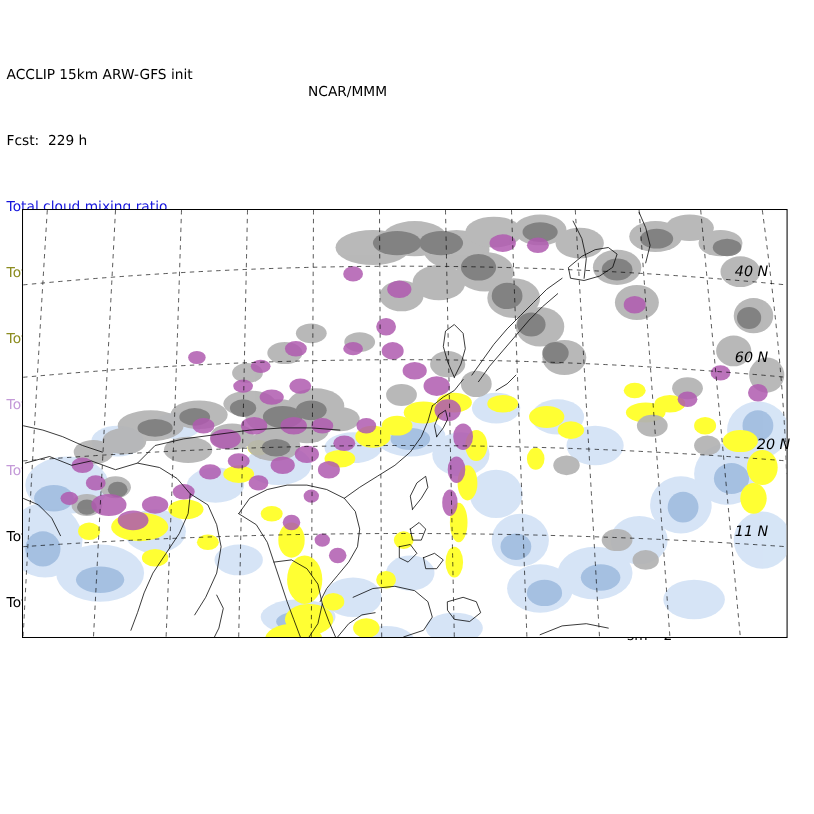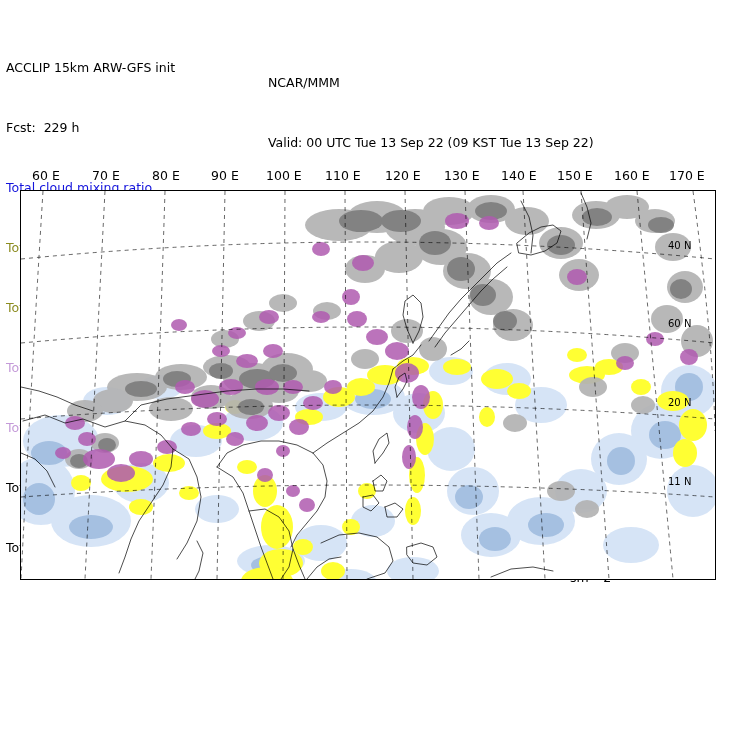--- a/index.html
+++ b/index.html
@@ -30,21 +30,21 @@
     font-size: 12.5px;
     line-height: 15px;
     white-space: pre;
   }
   .hdr-row {
     position: relative;
     height: 15px;
     text-align: right;
   }
   .col-a { position: absolute; left: 6px; }
-  .col-b { position: absolute; left: 268px; }
+  .col-b { position: absolute; left: 280px; }
   .col-c { position: absolute; left: 510px; }
   .col-sm { position: absolute; left: 570px; }
 
   
   .lon-axis {
     position: absolute;
     left: 0;
     top: 168px;
     width: 740px;
     height: 18px;
@@ -72,22 +72,23 @@
     position: absolute;
     left: 0;
     top: 0;
     width: 694px;
     height: 388px;
   }
 
   
   .lat-lab {
     position: absolute;
-    font-size: 10px;
+    font-size: 13px;
     white-space: pre;
+    font-style: italic;
   }
 
   
   .footer {
     position: absolute;
     left: 0;
     top: 705px;
     width: 740px;
     font-size: 11.5px;
     line-height: 15px;
@@ -102,21 +103,20 @@
 
   <div class="header">
 
     <div class="hdr-row">
       <span class="col-a">ACCLIP 15km ARW-GFS init</span>
       <span class="col-b">NCAR/MMM</span>
     </div>
 
     <div class="hdr-row">
       <span class="col-a">Fcst:  229 h</span>
-      <span class="col-b">Valid: 00 UTC Tue 13 Sep 22 (09 KST Tue 13 Sep 22)</span>
     </div>
 
     <div class="hdr-row" style="color:#1414dc">
       <span class="col-a">Total cloud mixing ratio</span>
       <span class="col-b">Avg, k-index =  23 to   9</span>
       <span class="col-sm">sm= 2</span>
     </div>
 
     <div class="hdr-row" style="color:#8c8c20">
       <span class="col-a">Total cloud mixing ratio</span>
@@ -149,34 +149,20 @@
     </div>
 
     <div class="hdr-row" style="color:#000000">
       <span class="col-a">Total cloud mixing ratio</span>
       <span class="col-b">Avg, k-index =  50 to  44</span>
       <span class="col-sm">sm= 2</span>
     </div>
 
   </div>
 
-  <div class="lon-axis">
-    <span class="lon-lab" style="left:32px">60 E</span>
-    <span class="lon-lab" style="left:92px">70 E</span>
-    <span class="lon-lab" style="left:152px">80 E</span>
-    <span class="lon-lab" style="left:211px">90 E</span>
-    <span class="lon-lab" style="left:266px">100 E</span>
-    <span class="lon-lab" style="left:325px">110 E</span>
-    <span class="lon-lab" style="left:385px">120 E</span>
-    <span class="lon-lab" style="left:444px">130 E</span>
-    <span class="lon-lab" style="left:501px">140 E</span>
-    <span class="lon-lab" style="left:557px">150 E</span>
-    <span class="lon-lab" style="left:614px">160 E</span>
-    <span class="lon-lab" style="left:669px">170 E</span>
-  </div>
 
   <div class="map-frame">
     <svg class="map-canvas" viewBox="0 0 694 388" preserveAspectRatio="none">
       <defs>
         <clipPath id="mapclip">
           <rect x="0" y="0" width="694" height="388"></rect>
         </clipPath>
       </defs>
 
       <g clip-path="url(#mapclip)">
@@ -459,21 +445,21 @@
           <path d="M560 0 Q 574 194 588 388"></path>
           <path d="M616 0 Q 634 194 652 388"></path>
           <path d="M672 0 Q 692 150 694 240"></path>
         </g>
       </g>
     </svg>
   </div>
 
   <span class="lat-lab" style="left:668px; top:240px">40 N</span>
   <span class="lat-lab" style="left:668px; top:318px">60 N</span>
-  <span class="lat-lab" style="left:668px; top:397px">20 N</span>
+  <span class="lat-lab" style="left:688px; top:397px">20 N</span>
   <span class="lat-lab" style="left:668px; top:476px">11 N</span>
 
   <div class="footer">
     <div class="footer-row">
       
       
       
       
       
       

